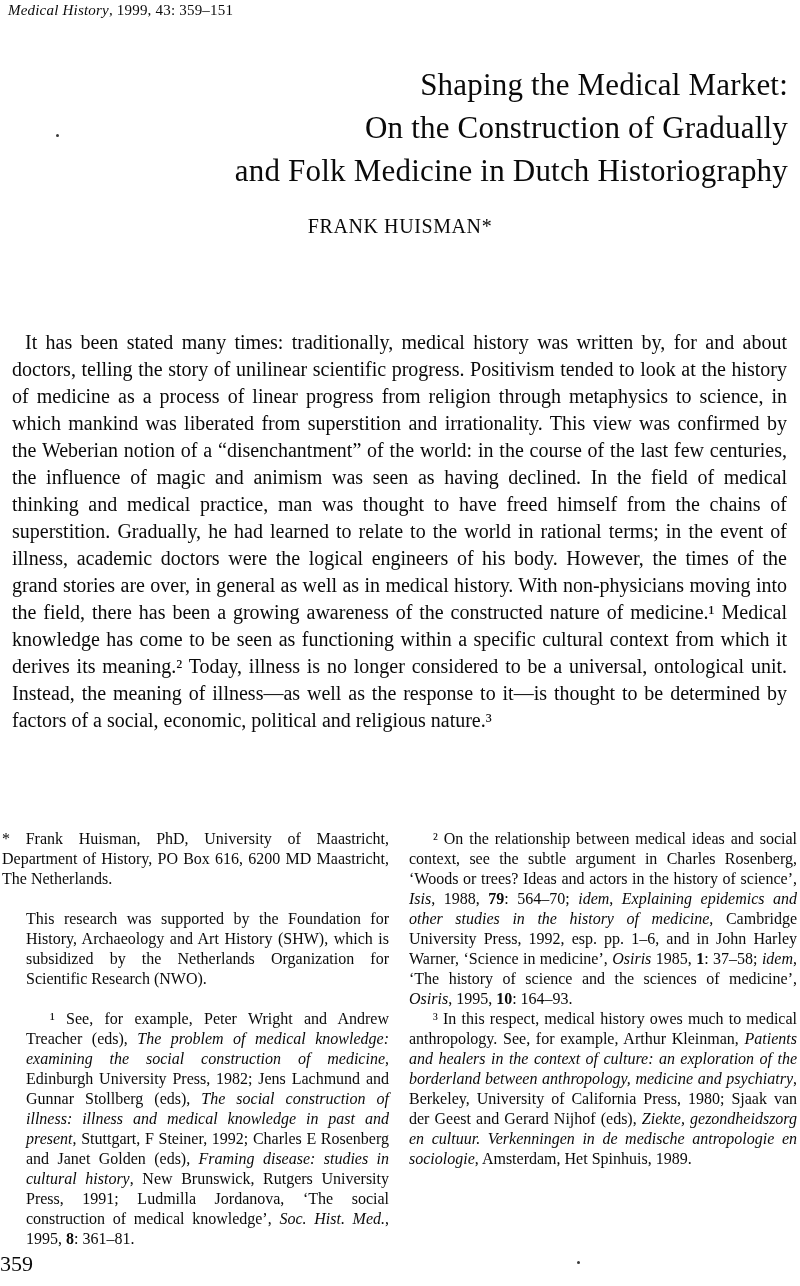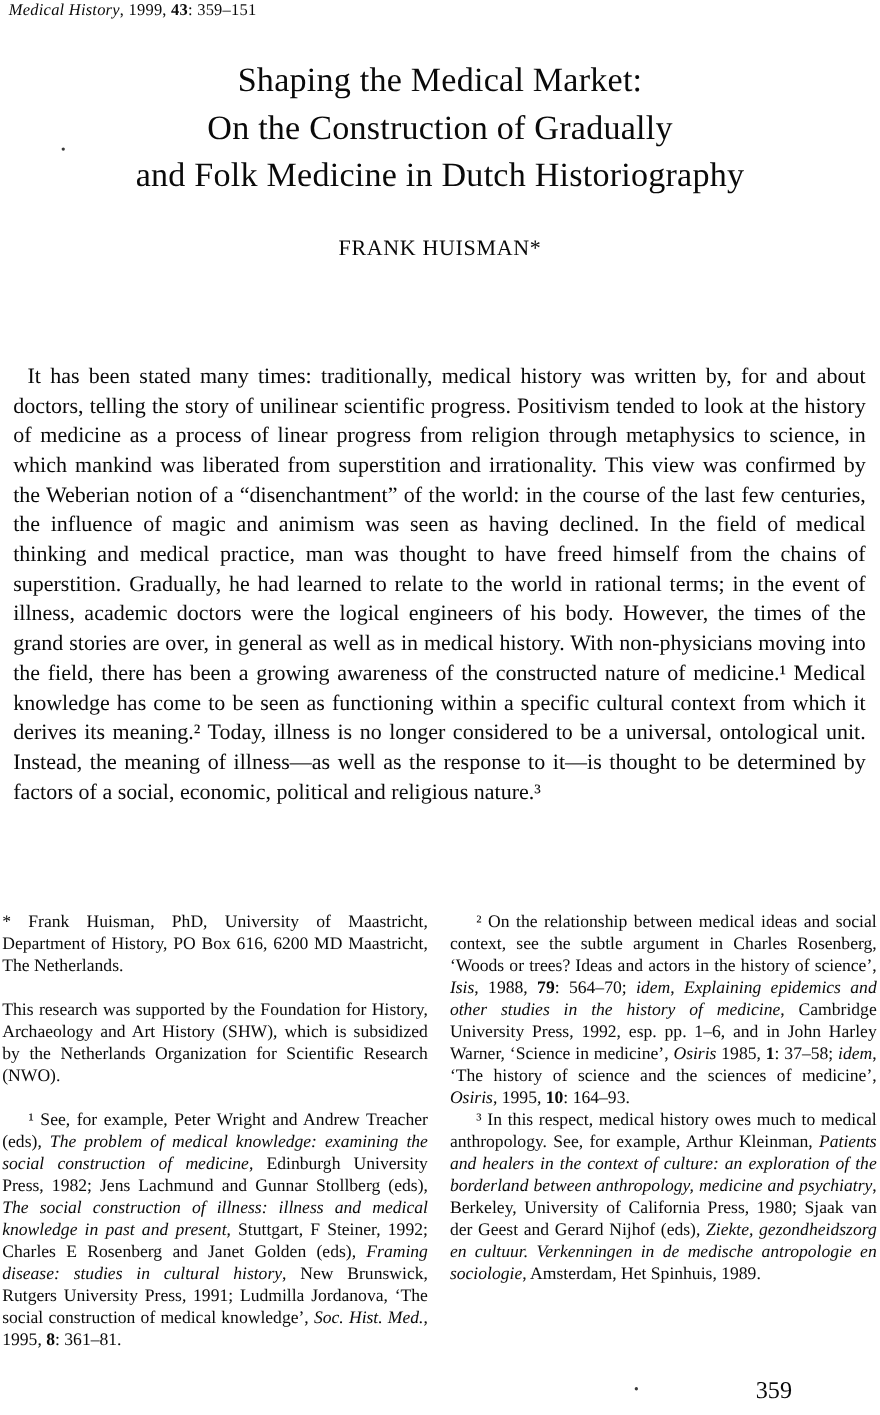--- a/index.html
+++ b/index.html
@@ -13,23 +13,23 @@
   }
   .page { position: absolute; inset: 0; }
 
   .journal-line {
     position: absolute; top: 2px; left: 8px;
     font-size: 15px; letter-spacing: 0.2px; white-space: nowrap;
   }
 
   .title {
     position: absolute; top: 51px; left: 0; right: 0;
-    margin: 0; font-weight: normal;
+    margin: 12px; font-weight: normal;
     font-size: 31px; line-height: 43px;
-    text-align: center; letter-spacing: 0.2px;
+    text-align: right; letter-spacing: 0.2px;
   }
   .title-line { display: block; }
 
   .author {
     position: absolute; top: 215px; left: 0; right: 0;
     text-align: center;
     font-size: 20px; letter-spacing: 0.6px;
   }
 
   .body-text {
@@ -44,41 +44,41 @@
 
   .footnotes { position: absolute; top: 829px; left: 0; right: 0; height: 430px; text-decoration: underline; }
   .fn-col { position: absolute; top: 0; }
   .fn-left  { left: 2px;  width: 387px; }
   .fn-right { left: 409px; width: 388px; }
   .fn {
     margin: 0;
     font-size: 16px; line-height: 20px;
     text-align: justify;
   }
-  .fn-gap { margin-top: 20px; }
+  .fn-gap { margin-top: 20px; margin-left: 24px; }
   .fn-indent { text-indent: 24px; }
 
   .page-number {
     position: absolute; top: 1251px; left: 0; width: 720px;
-    text-align: right; font-size: 22px;
+    text-align: left; font-size: 22px;
   }
 
   .speck {
     position: absolute; width: 3px; height: 3px;
     background: #3a3a3a; border-radius: 50%;
   }
   .speck-1 { left: 56px; top: 134px; }
   .speck-2 { left: 577px; top: 1261px; }
 </style>
 </head>
 <body>
 
 <div class="page">
 
-  <div class="journal-line"><span style="font-style: italic;">Medical History</span><span>, 1999, </span><span style="font-weight: bold;">43</span><span>: 359–151</span></div>
+  <div class="journal-line"><span style="font-style: italic;">Medical History</span><span>, 1999, </span><span style="font-weight: normal;">43</span><span>: 359–151</span></div>
 
   <div class="speck speck-1"></div>
 
   <h1 class="title">
     <span class="title-line">Shaping the Medical Market:</span>
     <span class="title-line">On the Construction of Gradually</span>
     <span class="title-line">and Folk Medicine in Dutch Historiography</span>
   </h1>
 
   <div class="author">FRANK HUISMAN*</div>

